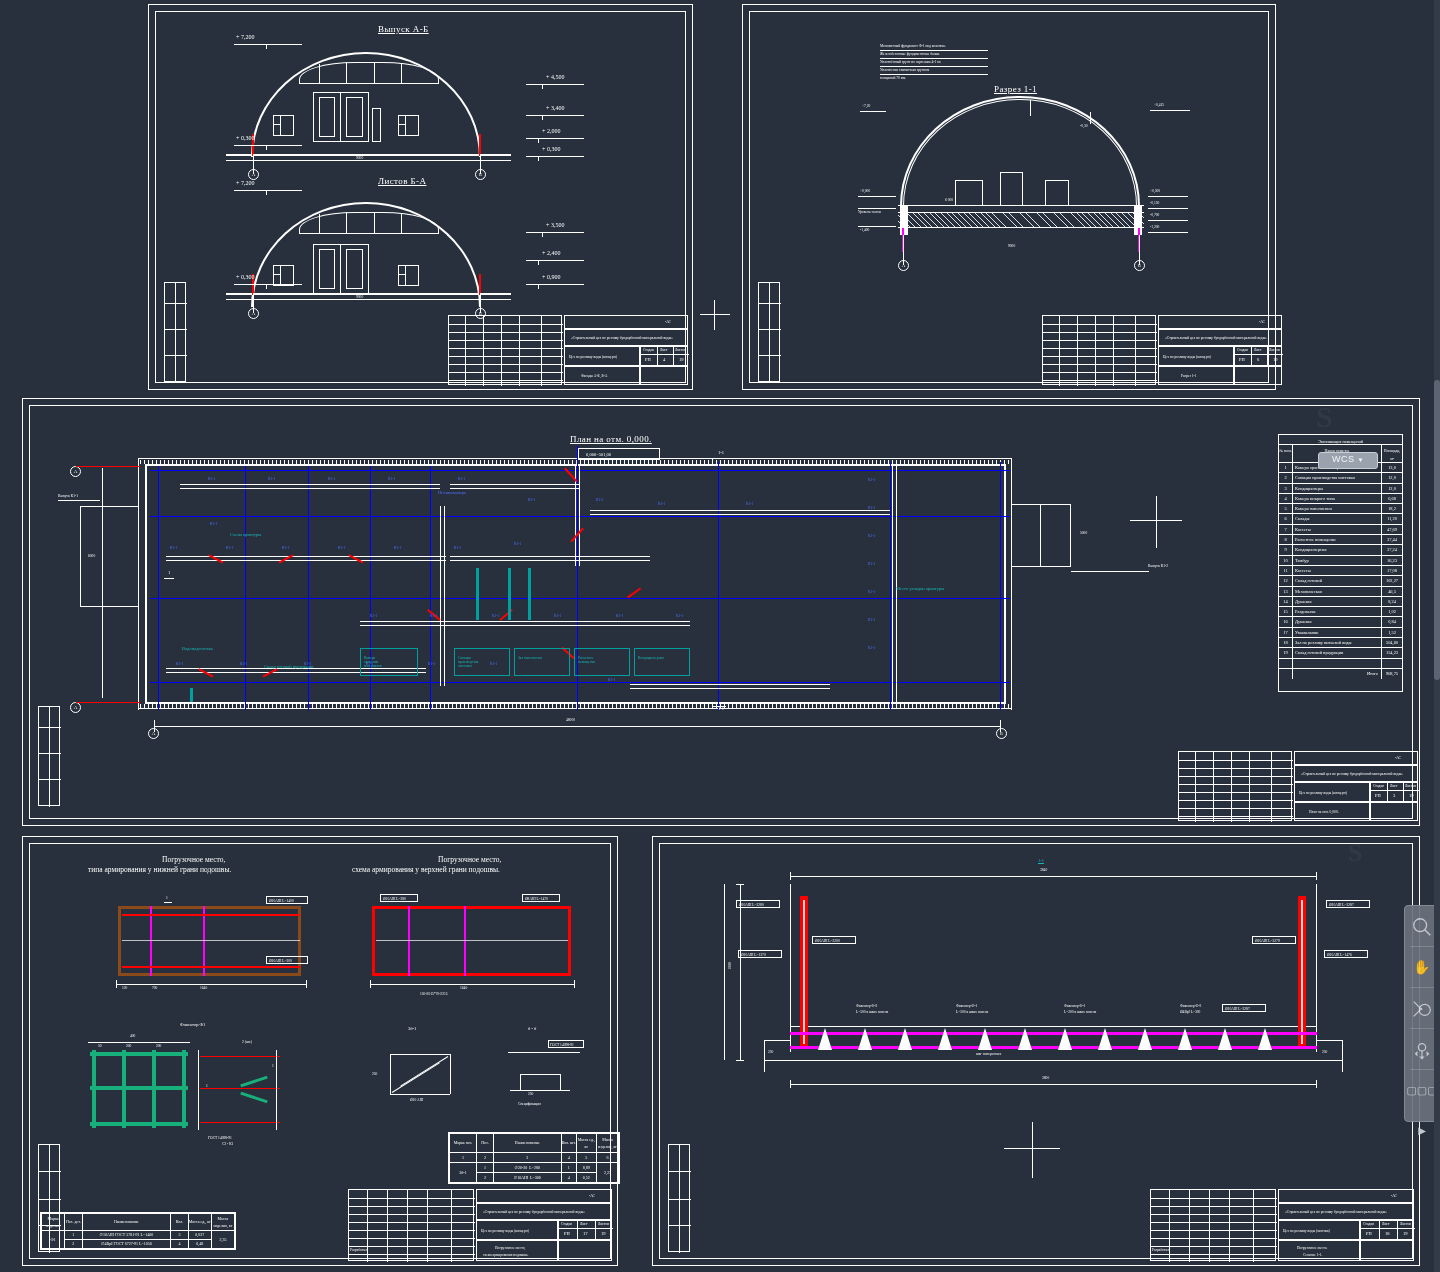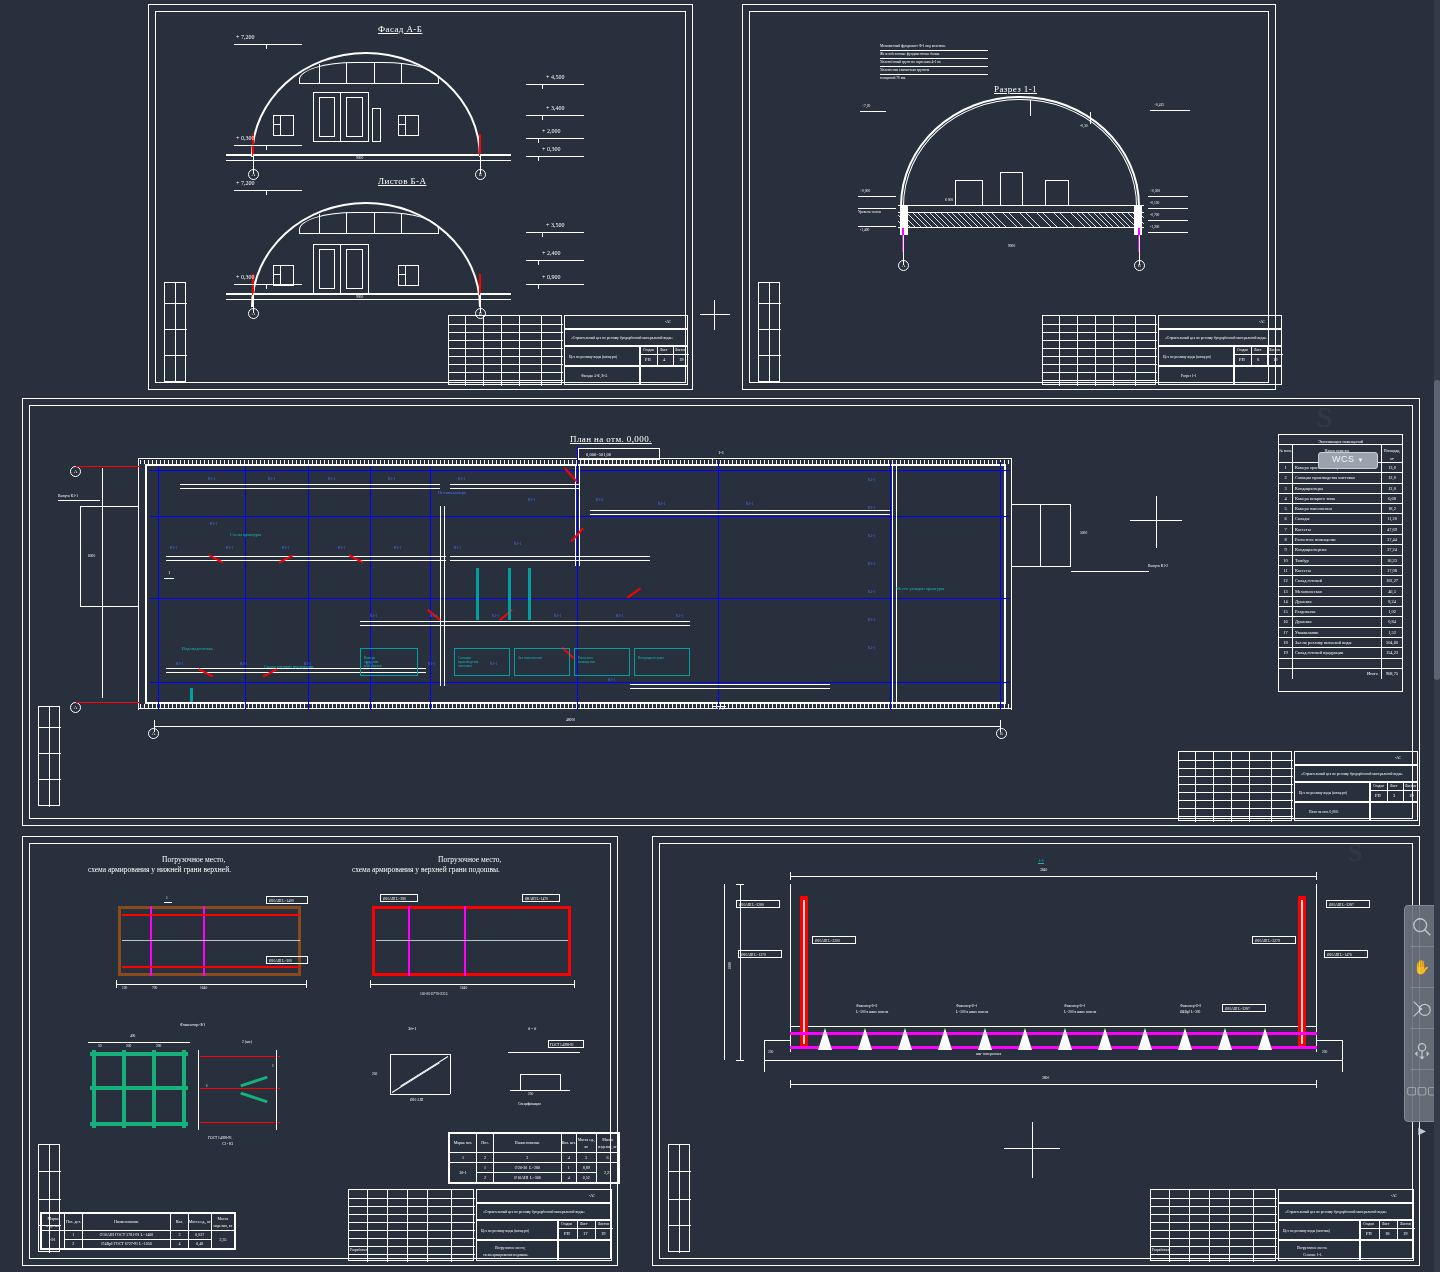--- a/index.html
+++ b/index.html
@@ -77,21 +77,21 @@
     <div class="inner">
 
       <div class="vstamp" style="left:8px;top:270px;width:22px;height:100px;">
         <i style="left:0;top:20px;width:22px;height:1px;"></i>
         <i style="left:0;top:46px;width:22px;height:1px;"></i>
         <i style="left:0;top:72px;width:22px;height:1px;"></i>
         <i style="left:10px;top:0;width:1px;height:100px;"></i>
       </div>
 
       <div>
-        <div class="lbl big u" style="left:222px;top:12px;">Фасад А-Б</div>
+        <div class="lbl big u" style="left:222px;top:12px;">Выпуск А-Б</div>
 
         <div class="arch" style="left:95px;top:40px;width:230px;height:105px;"></div>
 
         <div class="winbox" style="left:143px;top:50px;width:140px;height:22px;border-radius:40% 40% 0 0/80% 80% 0 0;"></div>
         <div class="wline" style="left:163px;top:52px;width:1.3px;height:20px;"></div>
         <div class="wline" style="left:190px;top:50px;width:1.3px;height:22px;"></div>
         <div class="wline" style="left:218px;top:50px;width:1.3px;height:22px;"></div>
         <div class="wline" style="left:245px;top:52px;width:1.3px;height:20px;"></div>
 
         <div class="winbox" style="left:157px;top:80px;width:56px;height:50px;"></div>
@@ -716,21 +716,21 @@
     <div class="inner">
 
       <div class="vstamp" style="left:8px;top:300px;width:22px;height:108px;">
         <i style="left:0;top:26px;width:22px;height:1px;"></i>
         <i style="left:0;top:54px;width:22px;height:1px;"></i>
         <i style="left:0;top:80px;width:22px;height:1px;"></i>
         <i style="left:10px;top:0;width:1px;height:108px;"></i>
       </div>
 
       <div class="lbl" style="left:132px;top:12px;font-size:7.5px;">Погрузочное место,</div>
-      <div class="lbl" style="left:58px;top:22px;font-size:7.5px;">схема армирования у нижней грани верхней.</div>
+      <div class="lbl" style="left:58px;top:22px;font-size:7.5px;">типа армирования у нижней грани подошвы.</div>
 
       <div>
         <div class="brline" style="left:88px;top:62px;width:3px;height:70px;"></div>
         <div class="brline" style="left:268px;top:62px;width:3px;height:70px;"></div>
         <div class="brline" style="left:88px;top:62px;width:183px;height:3px;"></div>
         <div class="brline" style="left:88px;top:129px;width:183px;height:3px;"></div>
         <div class="mline" style="left:120px;top:62px;width:2.4px;height:70px;"></div>
         <div class="mline" style="left:173px;top:62px;width:2.4px;height:70px;"></div>
         <div class="rline" style="left:92px;top:70px;width:178px;height:2.4px;"></div>
         <div class="rline" style="left:92px;top:122px;width:178px;height:2.4px;"></div>

